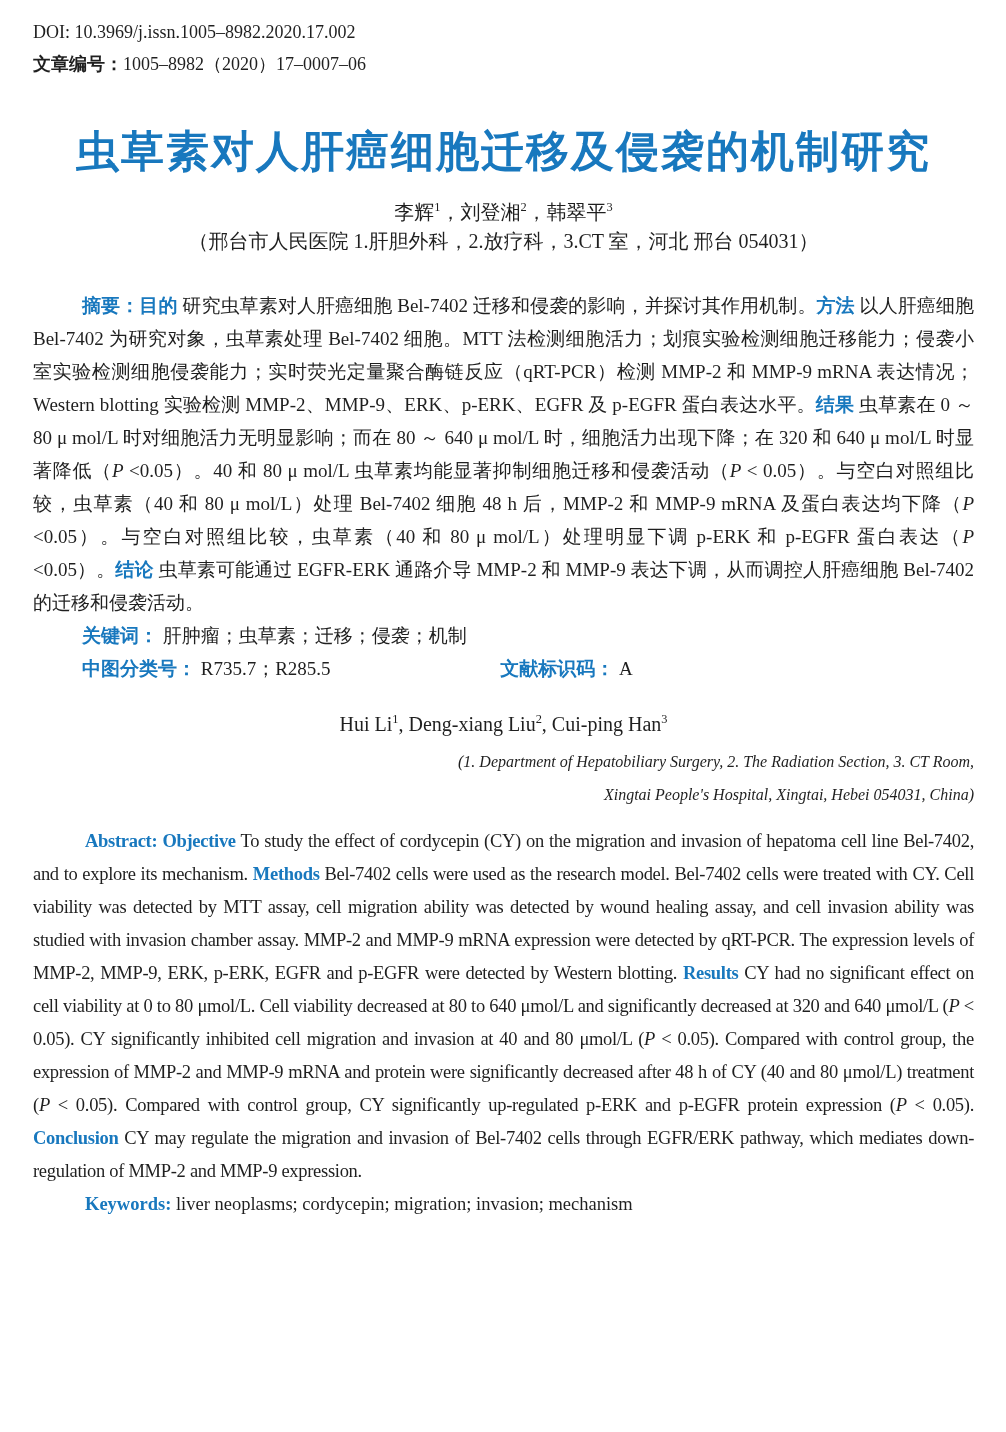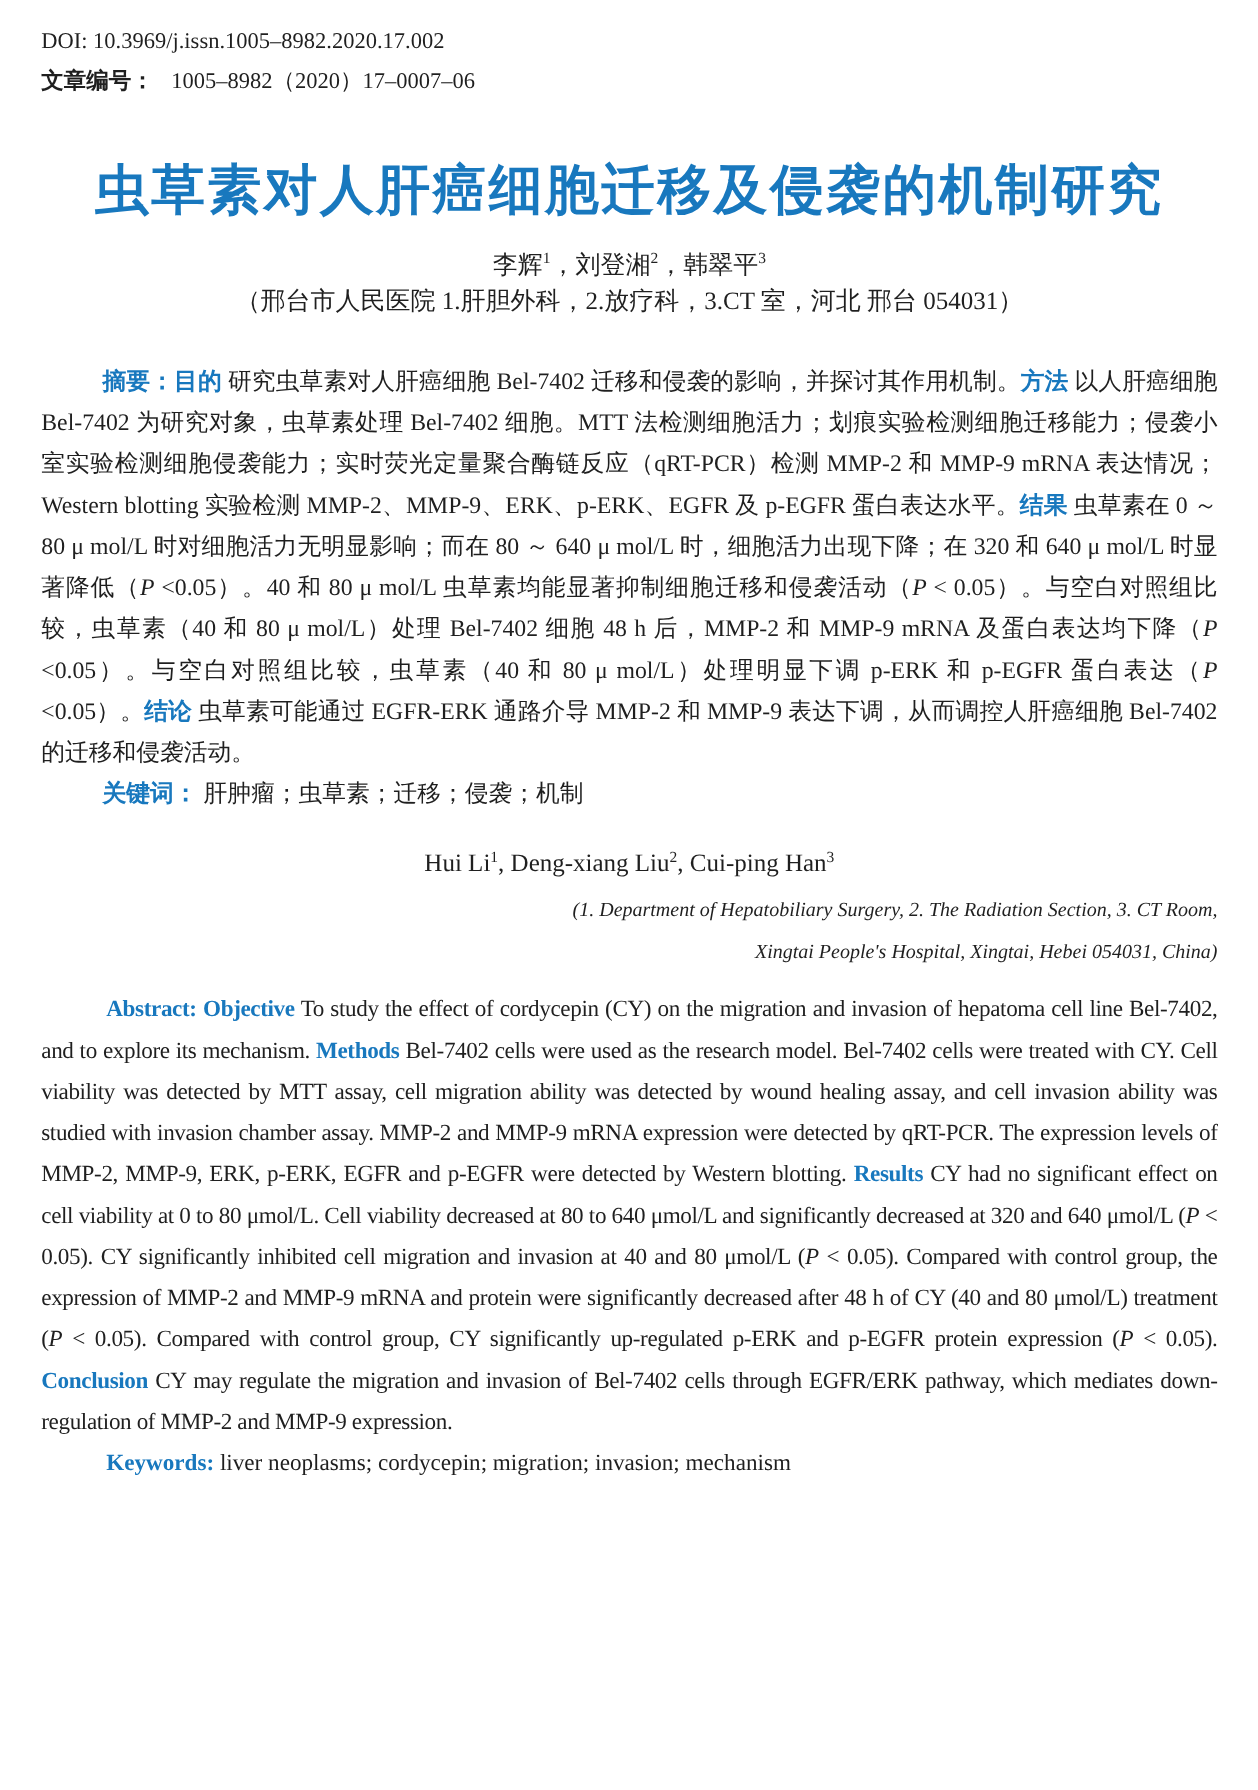--- a/index.html
+++ b/index.html
@@ -6,25 +6,25 @@
   html,body { margin:0; padding:0; background:#ffffff; }
   .page {
     width:1006px; height:1280px; box-sizing:border-box; overflow:hidden;
     background:#ffffff; color:var(--ink);
     font-family:"Liberation Serif", serif;
     padding:20px 32px 0 33px; position:relative;
   }
   .doi-line { font-size:18px; line-height:24px; }
   .article-no-line { font-size:18px; line-height:24px; margin-top:8px; }
   .label-hei { font-family:"Liberation Sans", sans-serif; font-weight:bold; }
-  .article-no-value { margin-left:14px; }
+  .article-no-value { }
 
   .cn-title {
     margin:48px 0 0; text-align:center; color:var(--accent);
-    font-family:Liberation Sans, sans-serif; font-weight:bold;
+    font-family:Liberation Serif, serif; font-weight:bold;
     font-size:43px; line-height:56px; letter-spacing:2px;
   }
   .cn-authors { margin-top:18px; text-align:center; font-size:20px; line-height:28px; }
   .cn-affiliation { margin-top:1px; text-align:center; font-size:20px; line-height:28px; }
 
   .cn-abstract {
     margin:34px 0 0; font-size:19px; line-height:33px;
     text-align:justify; text-indent:49px;
   }
   .cn-keywords, .cn-clc { font-size:19px; line-height:33px; padding-left:49px; }
@@ -68,20 +68,26 @@
 
   <div class="cn-affiliation">（邢台市人民医院 1.肝胆外科，2.放疗科，3.CT 室，河北 邢台 054031）</div>
 
   <p class="cn-abstract"><span class="seg-b">摘要：目的</span><span class="seg-t"> 研究虫草素对人肝癌细胞 Bel-7402 迁移和侵袭的影响，并探讨其作用机制。</span><span class="seg-b">方法</span><span class="seg-t"> 以人肝癌细胞 Bel-7402 为研究对象，虫草素处理 Bel-7402 细胞。MTT 法检测细胞活力；划痕实验检测细胞迁移能力；侵袭小室实验检测细胞侵袭能力；实时荧光定量聚合酶链反应（qRT-PCR）检测 MMP-2 和 MMP-9 mRNA 表达情况；Western blotting 实验检测 MMP-2、MMP-9、ERK、p-ERK、EGFR 及 p-EGFR 蛋白表达水平。</span><span class="seg-b">结果</span><span class="seg-t"> 虫草素在 0 ～ 80 μ mol/L 时对细胞活力无明显影响；而在 80 ～ 640 μ mol/L 时，细胞活力出现下降；在 320 和 640 μ mol/L 时显著降低（</span><span class="seg-i">P</span><span class="seg-t"> &lt;0.05）。40 和 80 μ mol/L 虫草素均能显著抑制细胞迁移和侵袭活动（</span><span class="seg-i">P</span><span class="seg-t"> &lt; 0.05）。与空白对照组比较，虫草素（40 和 80 μ mol/L）处理 Bel-7402 细胞 48 h 后，MMP-2 和 MMP-9 mRNA 及蛋白表达均下降（</span><span class="seg-i">P</span><span class="seg-t"> &lt;0.05）。与空白对照组比较，虫草素（40 和 80 μ mol/L）处理明显下调 p-ERK 和 p-EGFR 蛋白表达（</span><span class="seg-i">P</span><span class="seg-t"> &lt;0.05）。</span><span class="seg-b">结论</span><span class="seg-t"> 虫草素可能通过 EGFR-ERK 通路介导 MMP-2 和 MMP-9 表达下调，从而调控人肝癌细胞 Bel-7402 的迁移和侵袭活动。</span></p>
 
   <div class="cn-keywords">
     <span class="seg-b">关键词：</span>
     <span>肝肿瘤；虫草素；迁移；侵袭；机制</span>
   </div>
 
+  <div class="cn-clc">
+    <span class="seg-b">中图分类号：</span>
+    <span>R735.7；R285.5</span>
+    <span class="seg-b doc-code-label">文献标识码：</span>
+    <span>A</span>
+  </div>
 
 
   <div class="en-authors"><span class="seg-t">Hui Li</span><sup class="seg-sup">1</sup><span class="seg-t">, Deng-xiang Liu</span><sup class="seg-sup">2</sup><span class="seg-t">, Cui-ping Han</span><sup class="seg-sup">3</sup></div>
 
   <div class="en-affiliation">
     <div>(1. Department of Hepatobiliary Surgery, 2. The Radiation Section, 3. CT Room,</div>
     <div>Xingtai People's Hospital, Xingtai, Hebei 054031, China)</div>
   </div>
 
   <p class="en-abstract"><span class="seg-b">Abstract:</span><span class="seg-t">  </span><span class="seg-b">Objective</span><span class="seg-t">  To study the effect of cordycepin (CY) on the migration and invasion of hepatoma cell line Bel-7402, and to explore its mechanism.  </span><span class="seg-b">Methods</span><span class="seg-t">  Bel-7402 cells were used as the research model. Bel-7402 cells were treated with CY. Cell viability was detected by MTT assay, cell migration ability was detected by wound healing assay, and cell invasion ability was studied with invasion chamber assay. MMP-2 and MMP-9 mRNA expression were detected by qRT-PCR. The expression levels of MMP-2, MMP-9, ERK, p-ERK, EGFR and p-EGFR were detected by Western blotting.  </span><span class="seg-b">Results</span><span class="seg-t">  CY had no significant effect on cell viability at 0 to 80 μmol/L. Cell viability decreased at 80 to 640 μmol/L and significantly decreased at 320 and 640 μmol/L (</span><span class="seg-i">P</span><span class="seg-t"> &lt; 0.05). CY significantly inhibited cell migration and invasion at 40 and 80 μmol/L (</span><span class="seg-i">P</span><span class="seg-t"> &lt; 0.05). Compared with control group, the expression of MMP-2 and MMP-9 mRNA and protein were significantly decreased after 48 h of CY (40 and 80 μmol/L) treatment (</span><span class="seg-i">P</span><span class="seg-t"> &lt; 0.05). Compared with control group, CY significantly up-regulated p-ERK and p-EGFR protein expression (</span><span class="seg-i">P</span><span class="seg-t"> &lt; 0.05).  </span><span class="seg-b">Conclusion</span><span class="seg-t">  CY may regulate the migration and invasion of Bel-7402 cells through EGFR/ERK pathway, which mediates down-regulation of MMP-2 and MMP-9 expression.</span></p>

